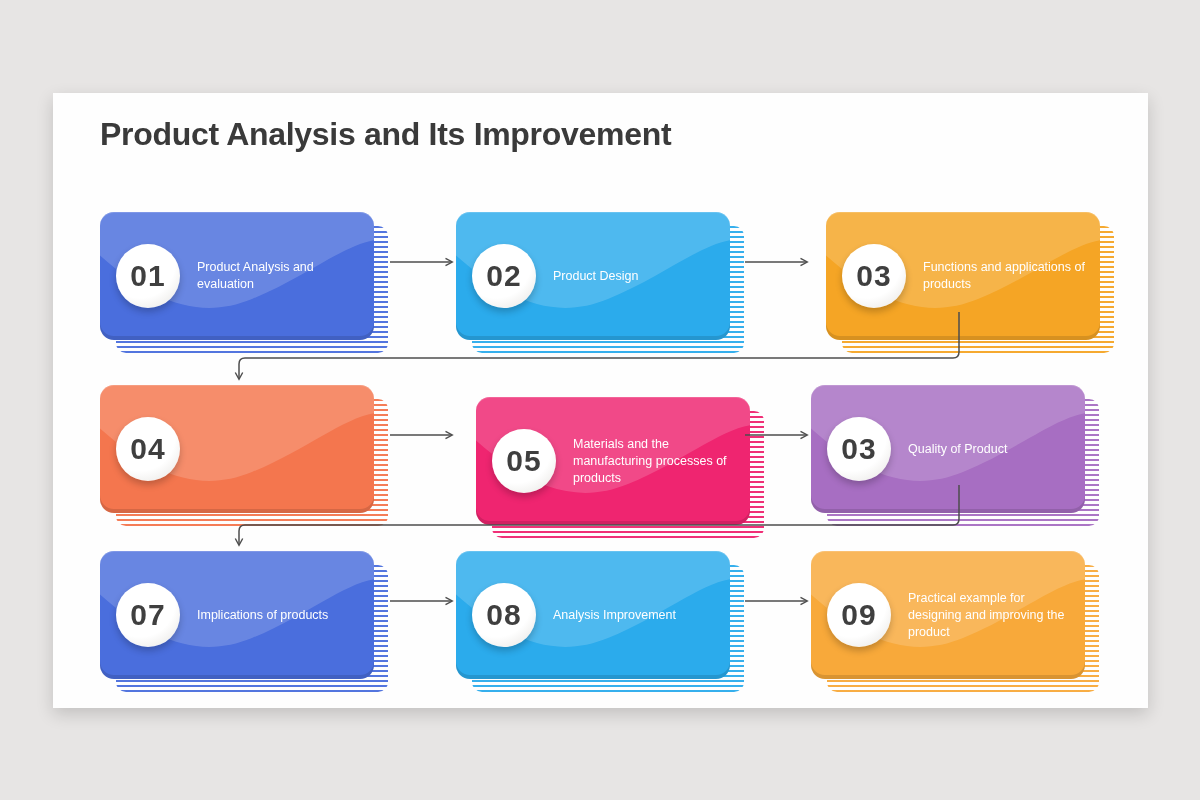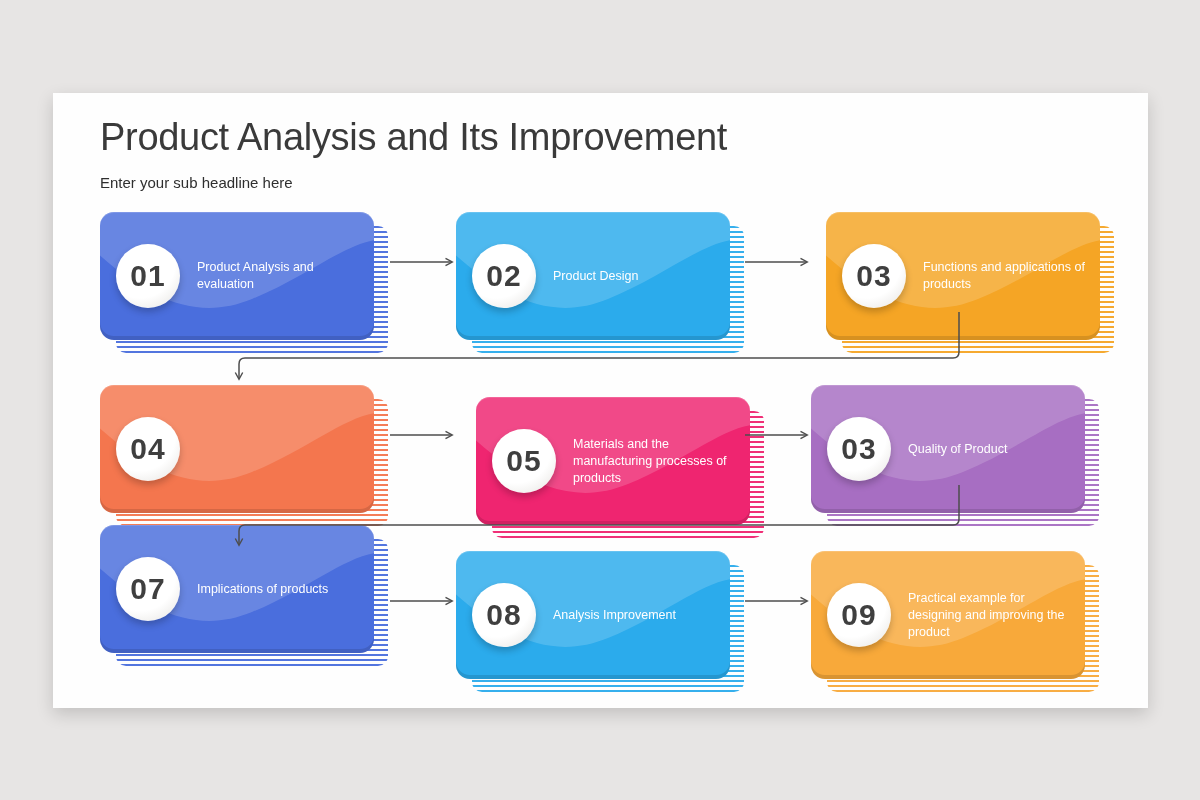--- a/index.html
+++ b/index.html
@@ -17,21 +17,21 @@
     font-family:"Liberation Sans", sans-serif;
     position:relative;
   }
   .slide{
     position:absolute; left:53px; top:93px; width:1095px; height:615px;
     background:var(--slide-bg);
     box-shadow:0 6px 16px rgba(0,0,0,0.16);
   }
   .header{position:absolute; left:47px; top:22px;}
   .title{
-    font-size:38px; font-weight:400; color:var(--title-color);
+    font-size:32px; font-weight:700; color:var(--title-color);
     letter-spacing:-0.3px; line-height:1.2;
   }
   .subtitle{
     margin-top:13px; font-size:15px; font-weight:400; color:var(--subtitle-color);
   }
 
   .card{position:absolute; width:274px; height:128px;}
   .stripes{
     position:absolute; left:16px; top:14px; right:-14px; bottom:-13px;
     background:repeating-linear-gradient(to bottom,
@@ -65,21 +65,20 @@
   }
   .conn{fill:none; stroke-width:1.5;}
 </style>
 </head>
 <body>
 
 <div class="slide">
 
   <div class="header">
     <div class="title">Product Analysis and Its Improvement</div>
-    <div class="subtitle">Enter your sub headline here</div>
   </div>
 
   <div class="card" style="left: 47px; top: 119px; --c: #4a6edd;">
     <div class="stripes"></div>
     <div class="card-body">
       <svg class="gloss" viewBox="0 0 274 100" preserveAspectRatio="none">
           <path d="M0,34 C55,72 102,84 152,68 C205,51 243,26 274,22 L274,0 L0,0 Z" fill="rgba(255,255,255,0.17)"></path>
         </svg>
       <div class="num-circle">
           <span class="num">01</span>
@@ -145,21 +144,21 @@
       <svg class="gloss" viewBox="0 0 274 100" preserveAspectRatio="none">
           <path d="M0,34 C55,72 102,84 152,68 C205,51 243,26 274,22 L274,0 L0,0 Z" fill="rgba(255,255,255,0.17)"></path>
         </svg>
       <div class="num-circle">
           <span class="num">03</span>
         </div>
       <div class="label">Quality of Product</div>
     </div>
   </div>
 
-  <div class="card" style="left: 47px; top: 432px; padding-left: 6px; --c: #4a6edd;">
+  <div class="card" style="left: 47px; top: 458px; padding-left: 6px; --c: #4a6edd;">
     <div class="stripes"></div>
     <div class="card-body">
       <svg class="gloss" viewBox="0 0 274 100" preserveAspectRatio="none">
           <path d="M0,34 C55,72 102,84 152,68 C205,51 243,26 274,22 L274,0 L0,0 Z" fill="rgba(255,255,255,0.17)"></path>
         </svg>
       <div class="num-circle">
           <span class="num">07</span>
         </div>
       <div class="label">Implications of products</div>
     </div>

